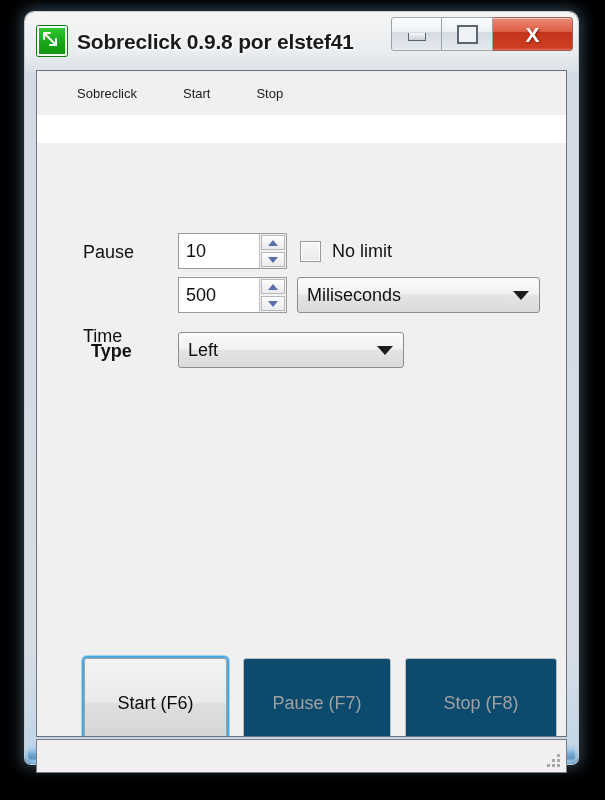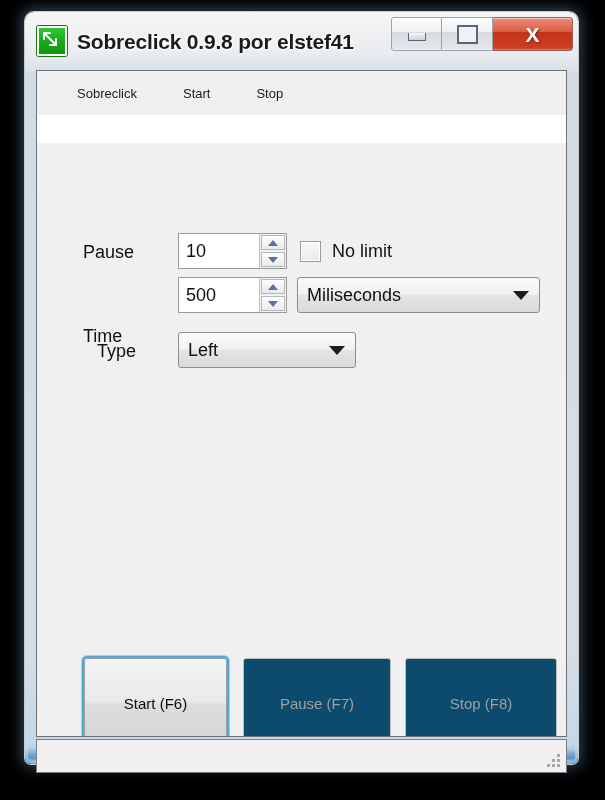--- a/index.html
+++ b/index.html
@@ -302,21 +302,21 @@
   }
 
   
   .action-btn {
     position: absolute;
     height: 90px;
     box-sizing: border-box;
     display: flex;
     align-items: center;
     justify-content: center;
-    font-size: 15px;
+    font-size: 18px;
     border-radius: 3px;
   }
   .btn-default {
     border: 1px solid #9fa2a6;
     background: linear-gradient(to bottom, #f3f3f3 0%, #eaeaea 48%, #dedede 52%, #d3d3d3 100%);
     color: #0b0b0b;
     box-shadow: 0 0 0 2px #4fa8dd, 0 0 0 3px #9ed2ef;
   }
   .btn-disabled {
     border: 1px solid #bdbdbd;
@@ -426,23 +426,23 @@
             <div class="tri-down"></div>
           </div>
         </div>
       </div>
 
       <div class="combobox" style="left:260px; top:134px; width:243px;">
         <span class="combo-text">Miliseconds</span>
         <span class="combo-arrow"></span>
       </div>
 
-      <div class="field-label" style="left:60px; top:198px;">Type</div>
-
-      <div class="combobox" style="left:141px; top:189px; width:178px;text-align:center;">
+      <div class="field-label" style="left:54px; top:198px;font-weight:bold;">Type</div>
+
+      <div class="combobox" style="left:141px; top:189px; width:226px;text-align:center;">
         <span class="combo-text">Left</span>
         <span class="combo-arrow"></span>
       </div>
 
 
       <div class="action-btn btn-default" style="left:47px; top:515px; width:143px;">
         <span>Start (F6)</span>
       </div>
 
       <div class="action-btn btn-disabled" style="left:206px; top:515px; width:148px;">

